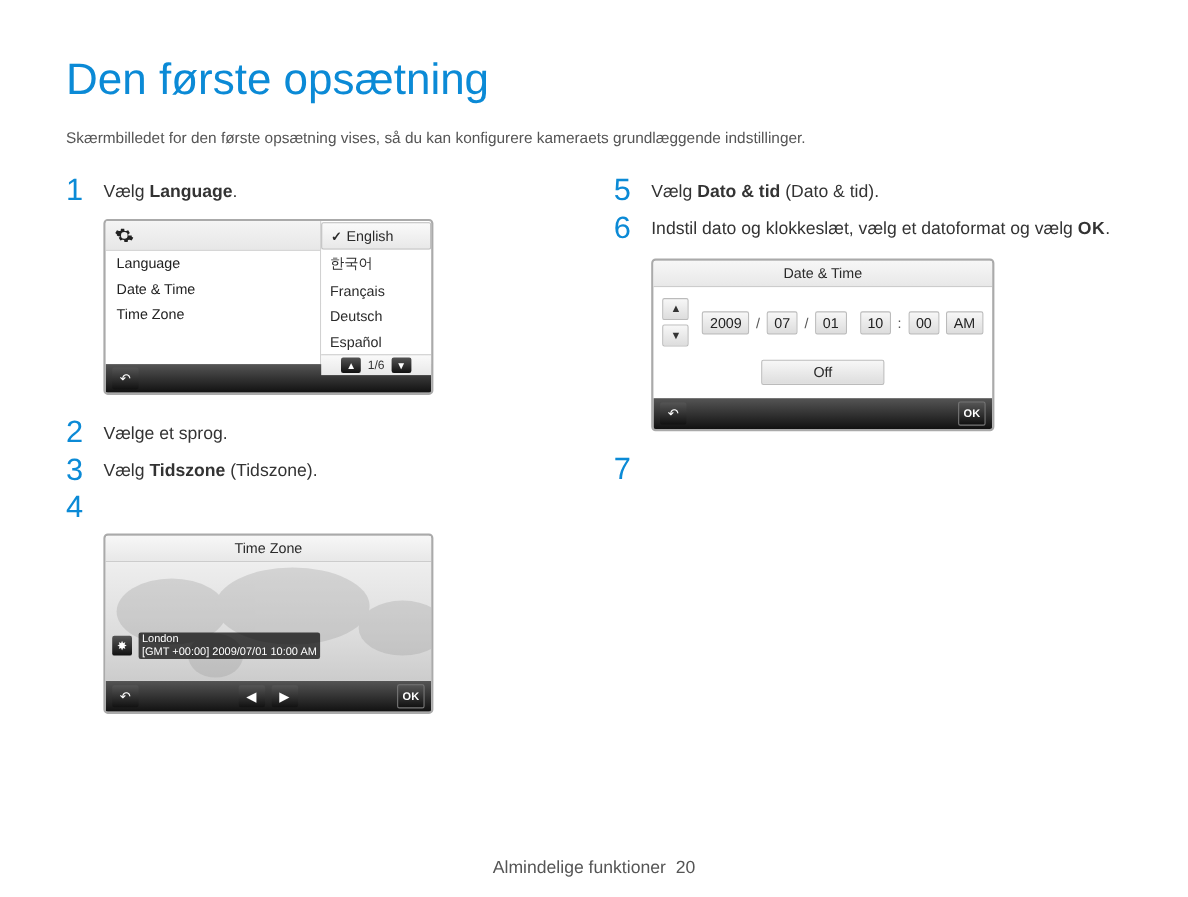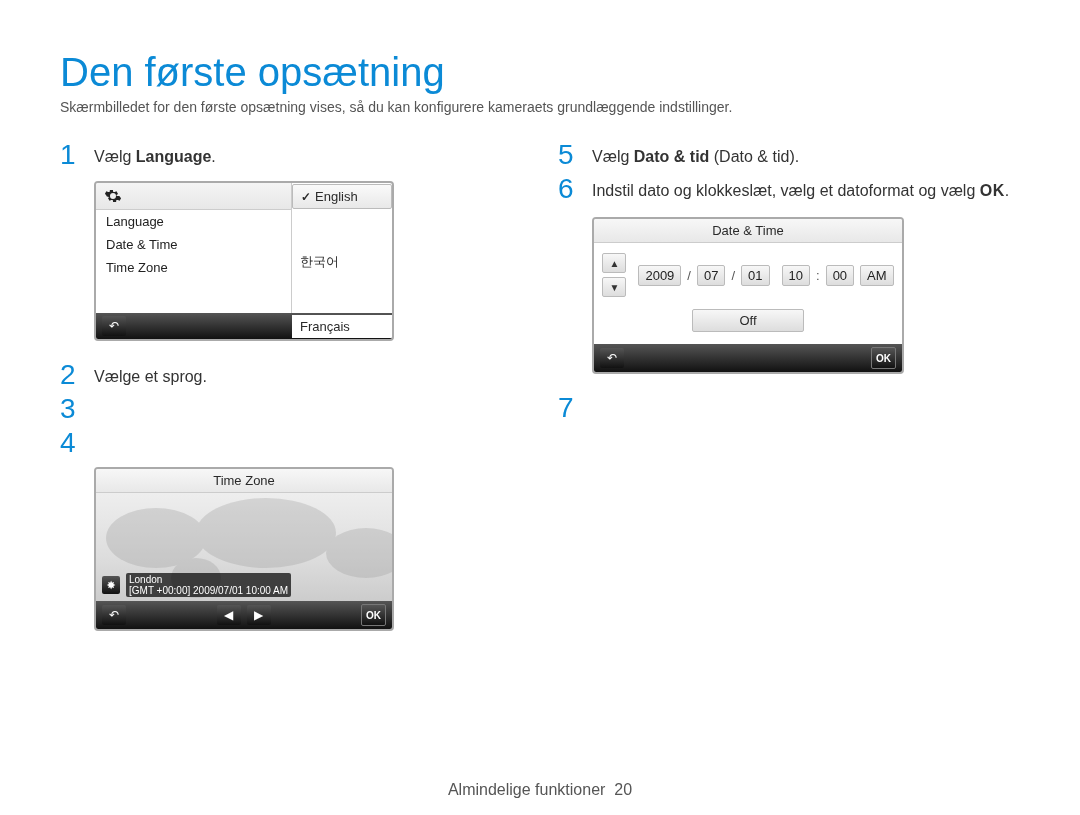--- a/index.html
+++ b/index.html
@@ -12,21 +12,21 @@
     position: relative;
     color: #2a2a2a;
   }
   .page {
     padding: 50px 60px 20px 60px;
   }
   .title {
     color: #0b8ad6;
     font-weight: 400;
     font-size: 40px;
-    margin: 0 0 4px 0;
+    margin: 0 0 22px 0;
   }
   .intro {
     font-size: 14px;
     color: #555;
     margin-bottom: 26px;
   }
   .columns {
     display: flex;
     gap: 36px;
   }
@@ -109,21 +109,20 @@
     flex-direction: column;
     font-size: 13px;
   }
   .lang-opt {
     padding: 4px 8px;
     border-bottom: 0;
     display: flex;
     align-items: center;
     gap: 4px;
     background: #fff;
-    margin-top: 40px;
   }
   .lang-opt.selected {
     background: linear-gradient(#fafafa,#e8e8e8);
     border: 1px solid #bbb;
     margin-top: 1px;
     border-radius: 2px;
   }
   .lang-opt.selected .check::before { content: "✓"; font-weight: bold; font-size: 12px; }
   .lang-pager {
     display: flex;
@@ -186,21 +185,21 @@
   .tz-map {
     height: 108px;
     background: linear-gradient(#eee,#ddd 60%, #ccc);
     position: relative;
     overflow: hidden;
   }
   .tz-map svg { position:absolute; top:-10px; left:-10px; opacity:0.3;}
   .tz-info {
     position: absolute;
     left: 6px;
-    bottom: 4px;
+    bottom: 20px;
     display: flex;
     align-items: center;
     gap: 6px;
     font-size: 10px;
     color: #fff;
   }
   .tz-info .sun2 {
     width: 18px;
     height: 18px;
     background: linear-gradient(#555,#111);
@@ -373,20 +372,23 @@
         </div>
       </div>
 
       <div class="step">
         <div class="step-num">2</div>
         <div class="step-body">Vælge et sprog.</div>
       </div>
 
       <div class="step">
         <div class="step-num">3</div>
+        <div class="step-body">
+          <span>Vælg </span><b>Tidszone</b><span> (Tidszone).</span>
+        </div>
       </div>
 
       <div class="step">
         <div class="step-num">4</div>
       </div>
 
       <div class="tz-screen">
         <div class="tz-title">Time Zone</div>
         <div class="tz-map">
           <svg width="340" height="140" viewBox="0 0 340 140">

